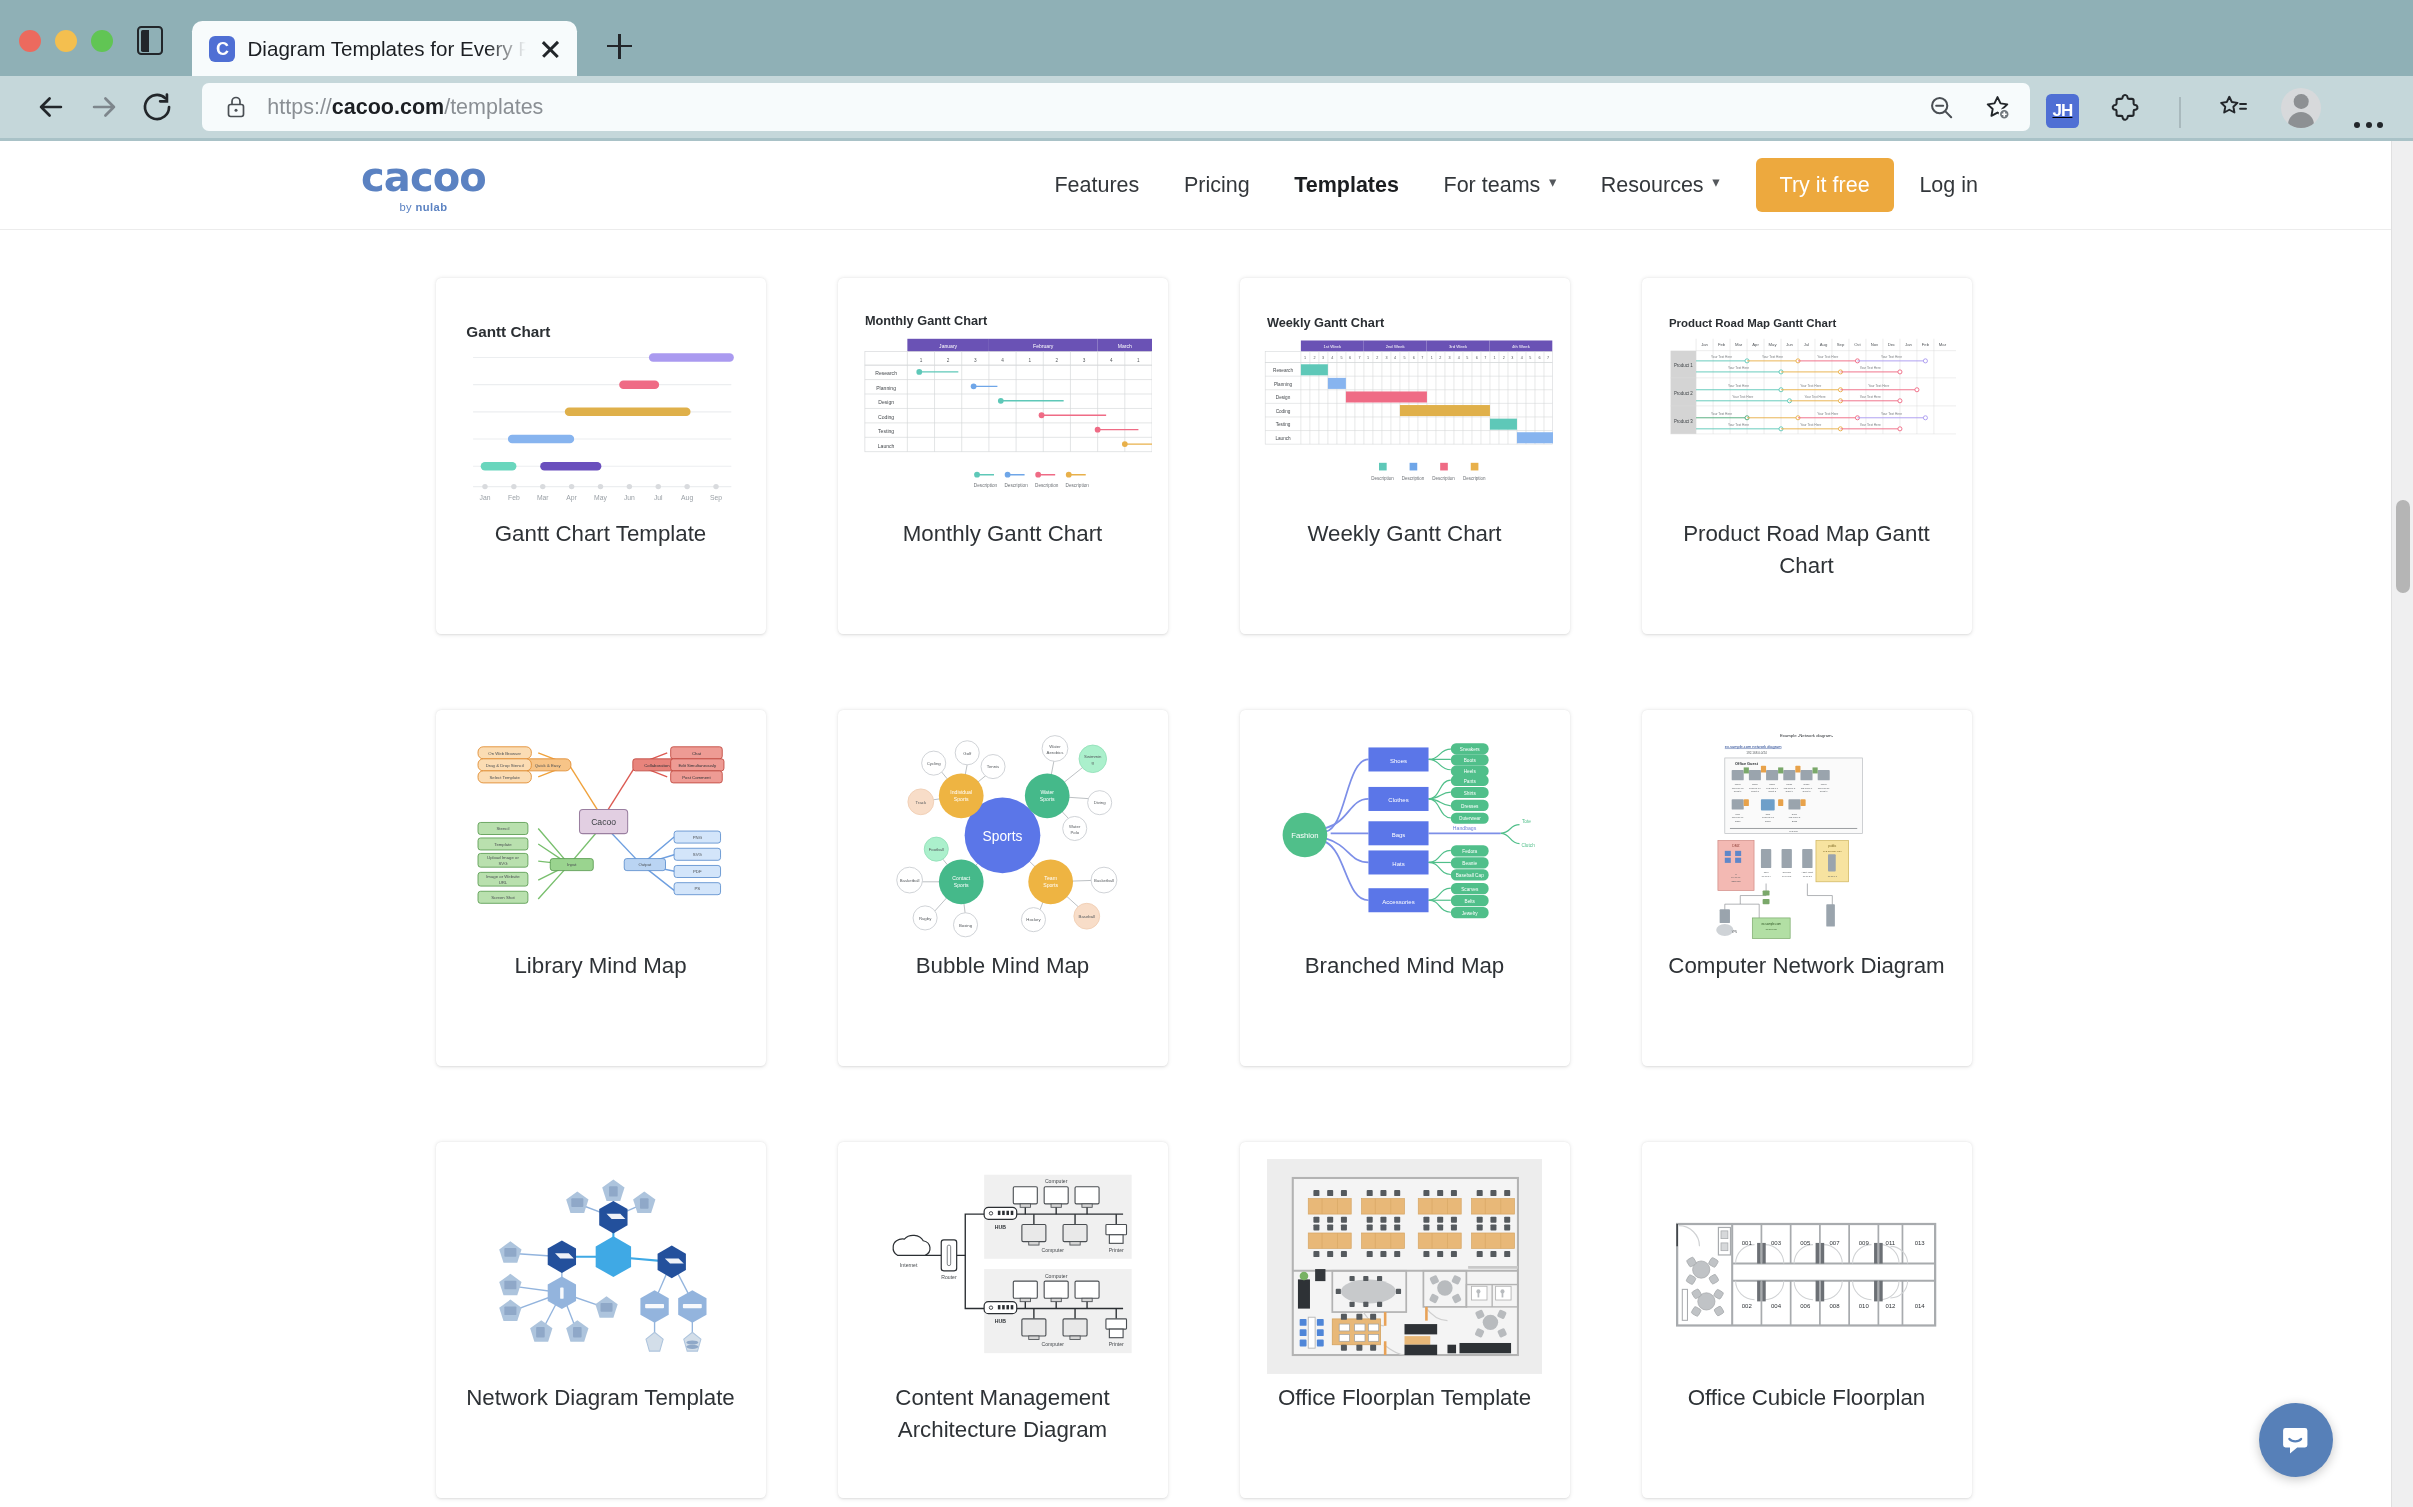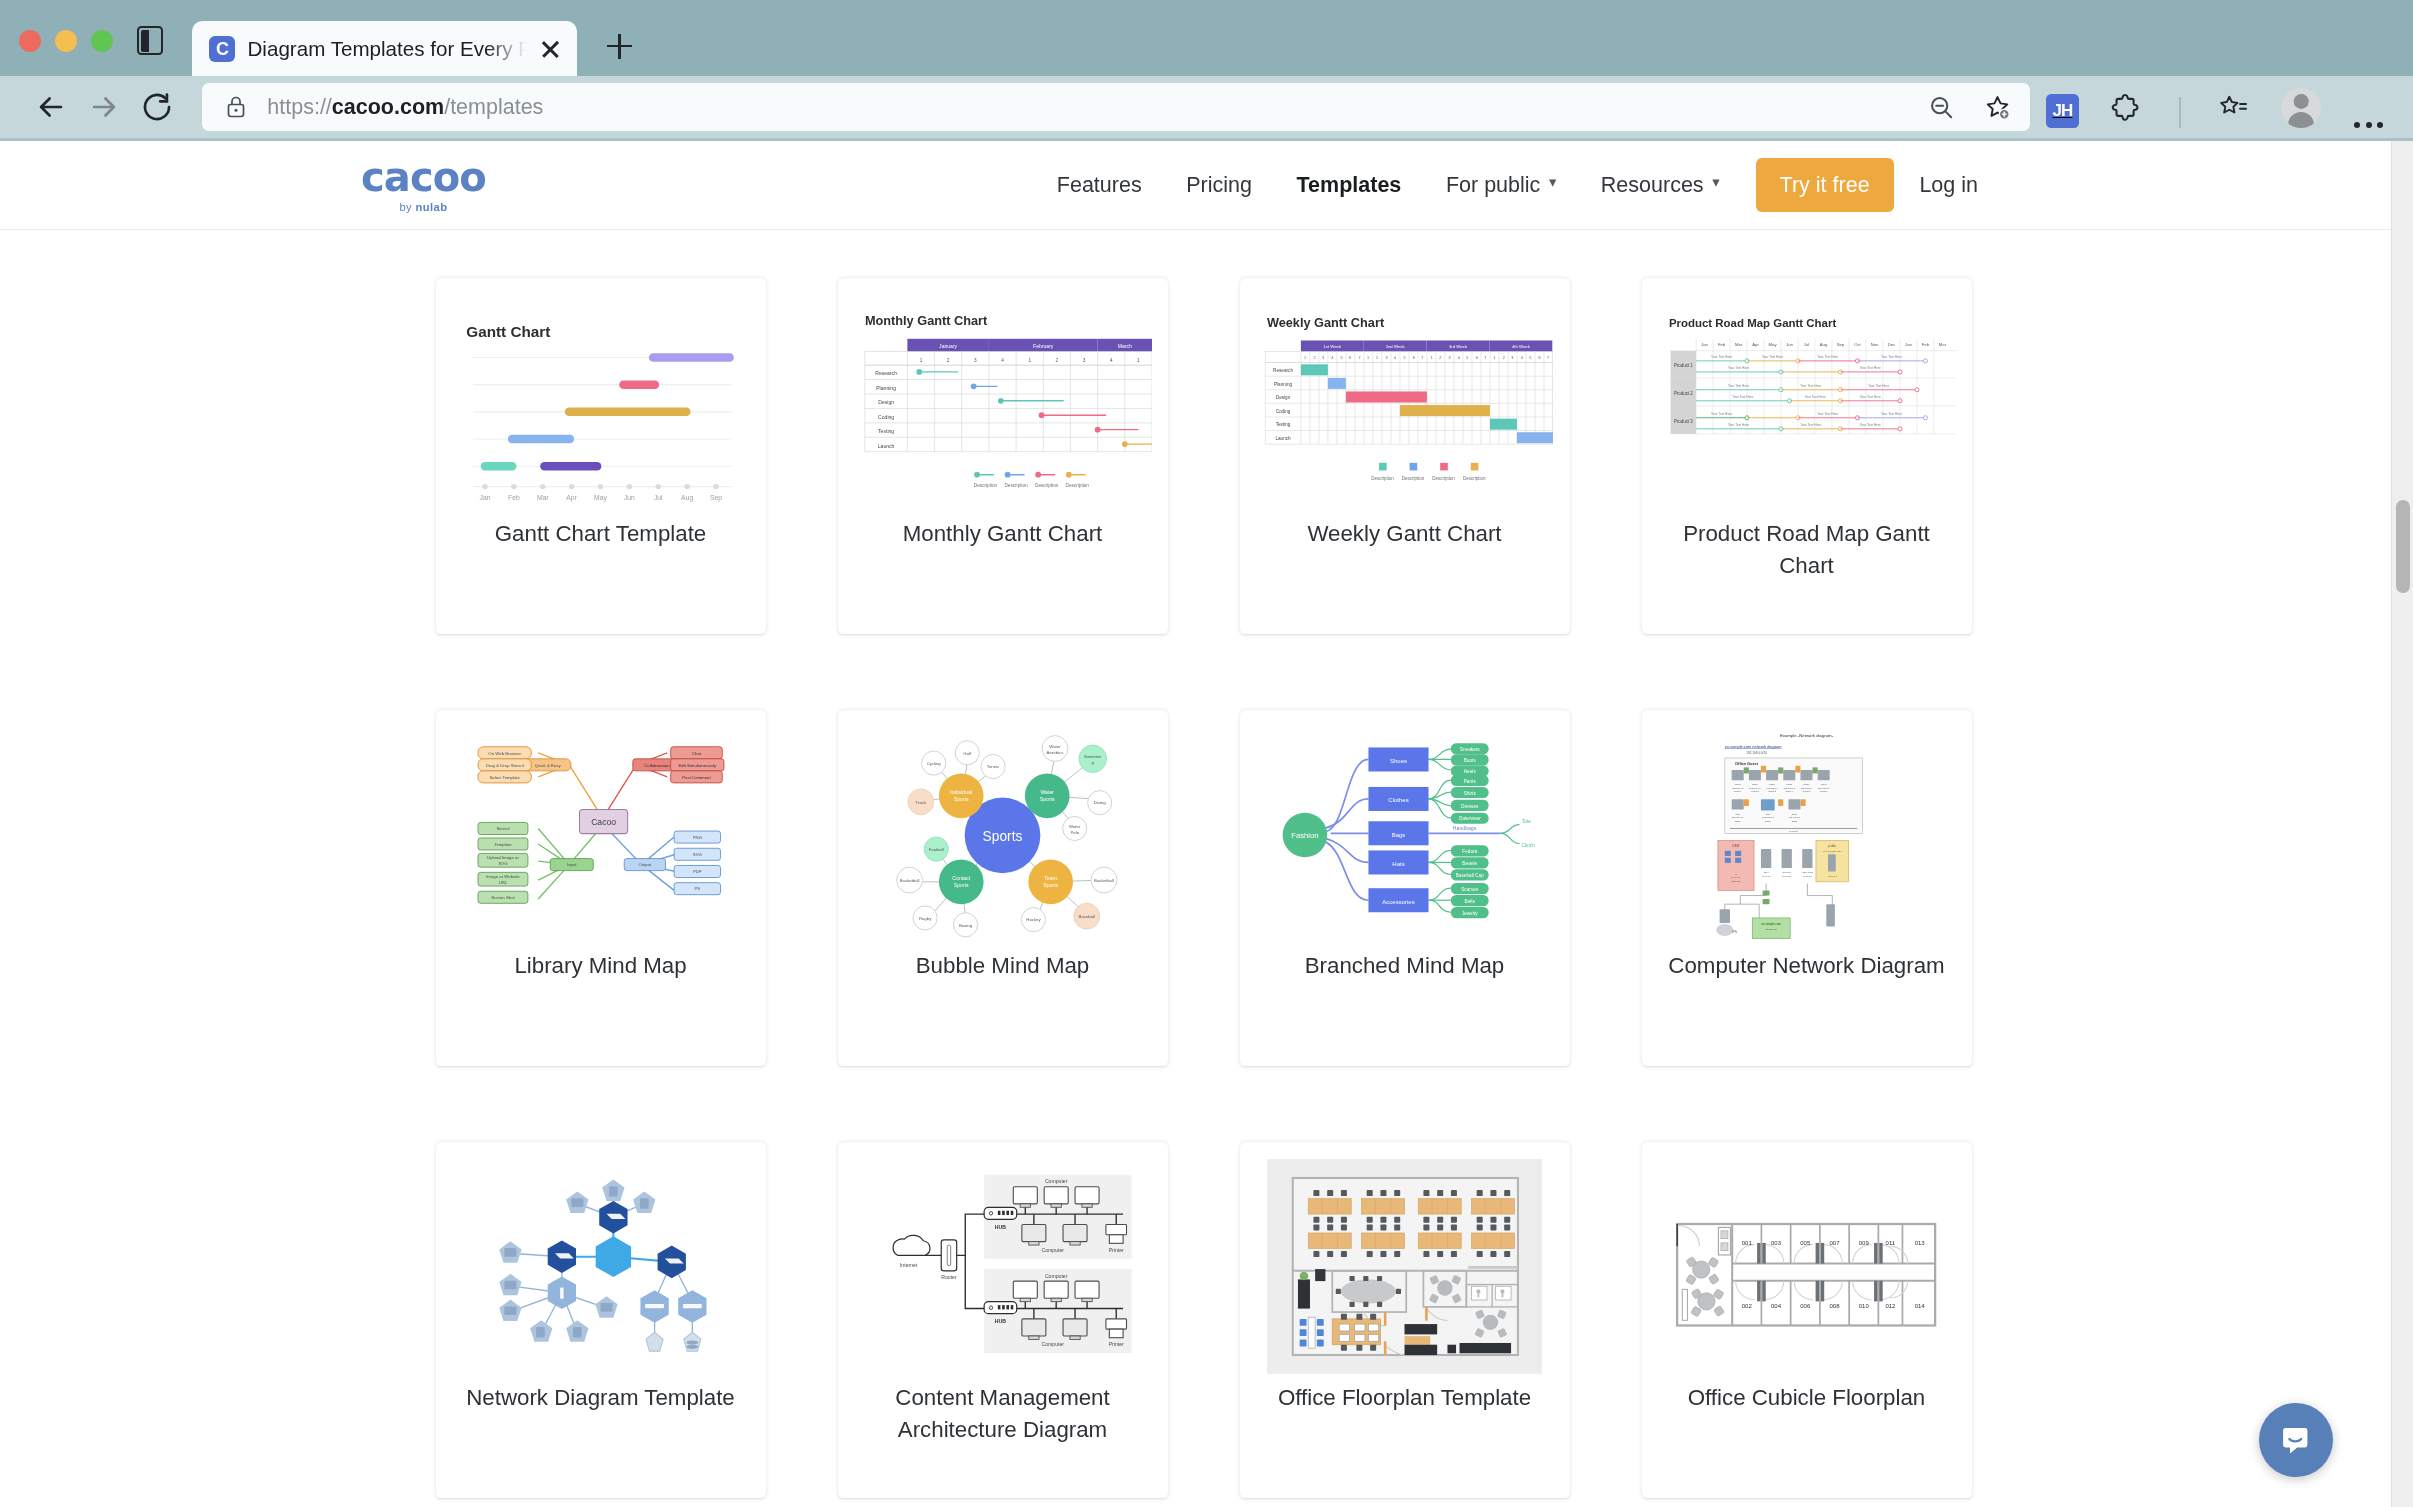--- a/index.html
+++ b/index.html
@@ -279,21 +279,21 @@
           <a class="nav-link">
               <span>Features</span>
             </a>
           <a class="nav-link">
               <span>Pricing</span>
             </a>
           <a class="nav-link active">
               <span>Templates</span>
             </a>
           <a class="nav-link">
-            <span>For public</span>
+            <span>For teams</span>
             <span class="caret">▾</span>
           </a>
           <a class="nav-link">
             <span>Resources</span>
             <span class="caret">▾</span>
           </a>
           <a class="cta-btn">Try it free</a>
           <a class="login-link">Log in</a>
         </nav>
       </div>

